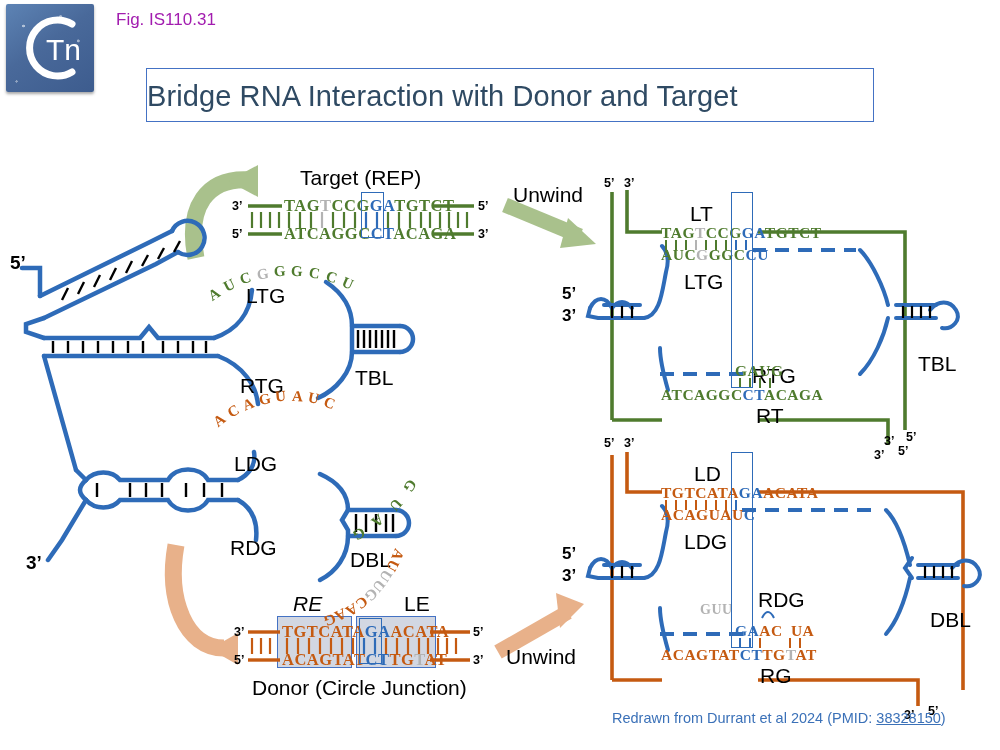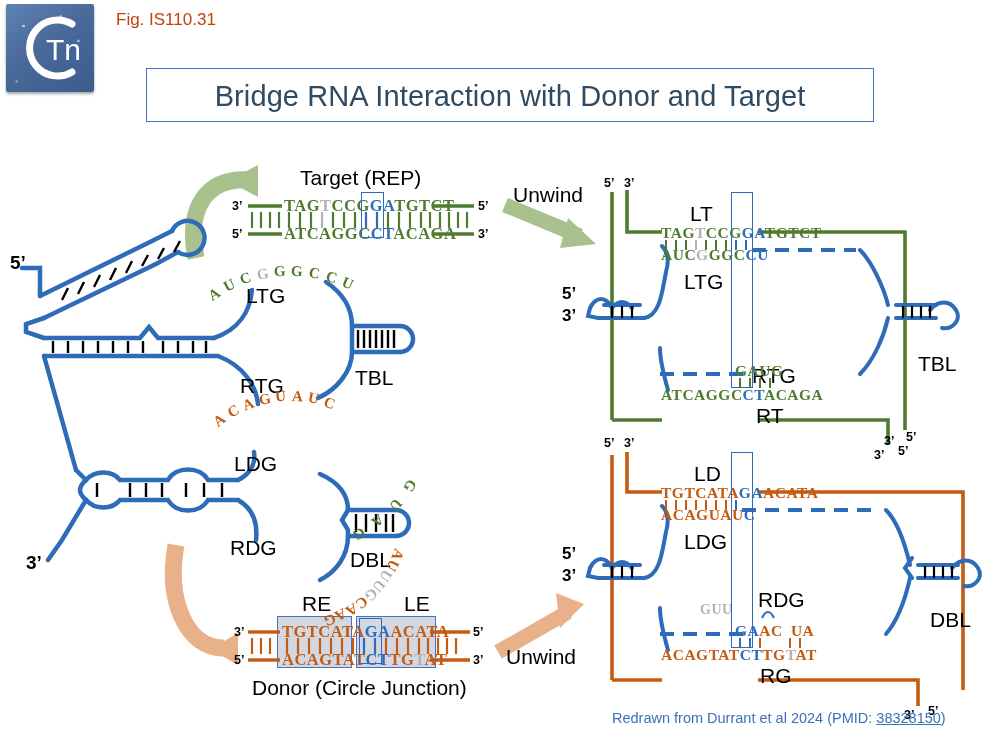--- a/index.html
+++ b/index.html
@@ -16,24 +16,24 @@
       radial-gradient(circle at 62% 14%, rgba(255,255,255,.45) 0 1.1px, transparent 1.5px),
       radial-gradient(circle at 82% 42%, rgba(255,255,255,.5) 0 1.3px, transparent 1.7px),
       radial-gradient(circle at 35% 68%, rgba(255,255,255,.4) 0 1.1px, transparent 1.5px),
       radial-gradient(circle at 72% 80%, rgba(255,255,255,.45) 0 1.2px, transparent 1.6px),
       radial-gradient(circle at 12% 88%, rgba(255,255,255,.4) 0 1px, transparent 1.4px),
       linear-gradient(145deg,#5d83b4 0%,#49699a 45%,#3d5c8e 100%);
     border-radius:2px;box-shadow:0 2px 3px rgba(0,0,0,.35);}
   #logo svg{display:block;}
 
   
-  #figno{left:116px;top:10px;font-size:17px;color:#c2410c;}
+  #figno{left:116px;top:10px;font-size:17px;color:#a21caf;}
   #titlebox{left:146px;top:68px;width:728px;height:54px;
     border:1.6px solid #4472c4;background:#ffffff;box-sizing:border-box;}
-  #titlebox span{display:block;text-align:center;line-height:54px;
+  #titlebox span{display:block;text-align:left;line-height:54px;
     font-size:29px;color:#2f4a63;letter-spacing:.1px;}
 
   
   #credit{left:612px;top:710px;font-size:14.5px;color:#3b71b8;}
   #credit u{text-decoration:underline;}
 
   
   .lbl{font-size:21px;color:#000;white-space:nowrap;}
   .prime{font-size:12.5px;font-weight:bold;color:#000;white-space:nowrap;}
 
@@ -237,21 +237,21 @@
     <line x1="410" y1="212" x2="410" y2="228"></line>
       <line x1="421" y1="212" x2="421" y2="228"></line>
     <line x1="430" y1="212" x2="430" y2="228"></line>
   </g>
 </svg>
 <div class="abs hlbox" style="left:361px;top:192px;width:23px;height:46px;"></div>
 
 <div class="abs lbl" style="left:513px;top:183px;">Unwind</div>
 
 <div class="abs lbl" style="left:252px;top:676px;">Donor (Circle Junction)</div>
-<div class="abs lbl" style="left:302px;top:592px;">RE</div>
+<div class="abs lbl" style="left:293px;top:592px;font-style:italic;">RE</div>
 <div class="abs lbl" style="left:404px;top:592px;">LE</div>
 
 <div class="abs graybox" style="left:277px;top:616px;width:75px;height:52px;"></div>
 <div class="abs graybox" style="left:356px;top:616px;width:80px;height:52px;"></div>
 
 <div class="abs prime" style="left:234px;top:625px;">3’</div>
 <div class="abs prime" style="left:473px;top:625px;">5’</div>
 <div class="abs prime" style="left:234px;top:653px;">5’</div>
 <div class="abs prime" style="left:473px;top:653px;">3’</div>
 

